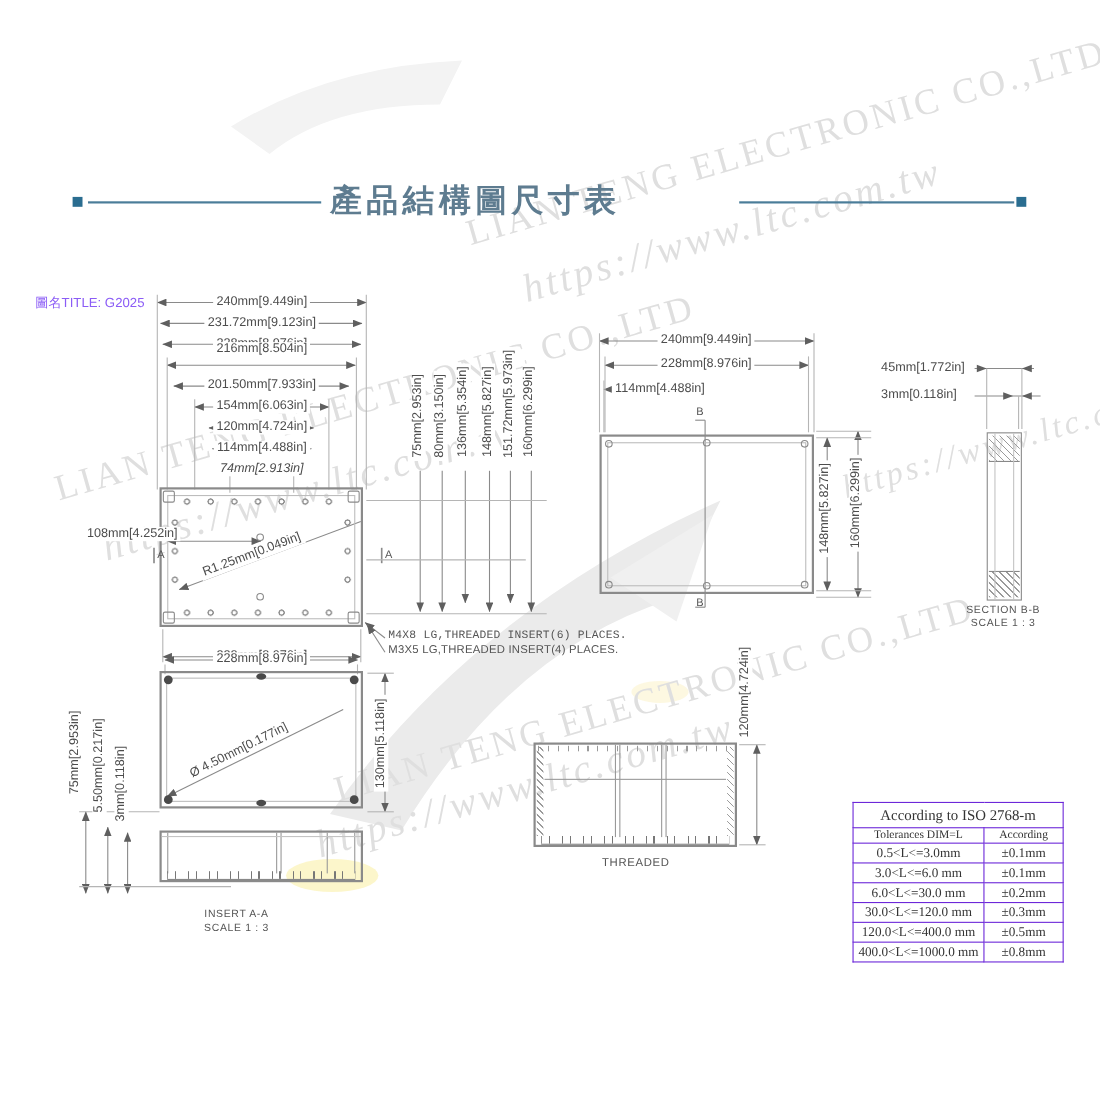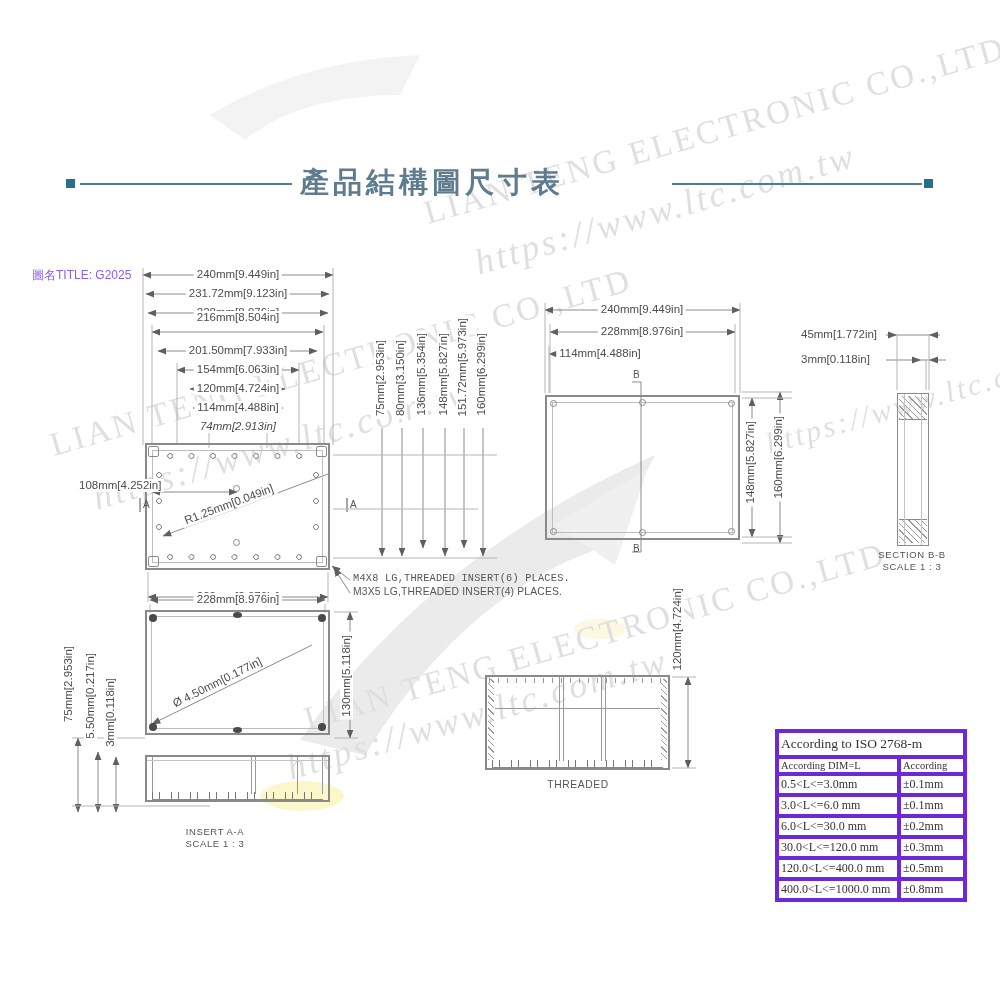--- a/index.html
+++ b/index.html
@@ -36,21 +36,21 @@
   .ticks{position:absolute;height:5px;background-image:repeating-linear-gradient(90deg,#999 0 1px,rgba(0,0,0,0) 1px 9px);}
   .vline{position:absolute;width:1px;background:#999;}
   .hline{position:absolute;height:1px;background:#999;}
   .hdrline{position:absolute;height:2px;background:#4a7d99;z-index:2;}
   .hdrsq{position:absolute;width:9px;height:9px;background:#2a6d90;z-index:2;}
   .title{position:absolute;left:300px;width:370px;top:163px;text-align:left;font-size:29px;
          color:#5e7c90;letter-spacing:4px;z-index:2;font-weight:bold;}
   .docname{position:absolute;left:32px;top:267px;font-size:12px;color:#8b5cf6;z-index:5;}
   table.tol{position:absolute;left:775px;top:729px;width:192px;border-collapse:collapse;z-index:5;
     font-family:"Liberation Serif",serif;color:#333;background:#fff;}
-  table.tol td,table.tol th{border:4px solid #6d28d9;text-align:left;padding:1px 2px;font-weight:normal;}
+  table.tol td,table.tol th{border:1px solid #6d28d9;text-align:center;padding:1px 2px;font-weight:normal;}
   table.tol .t{font-size:13.5px;padding:3px 2px;}
   table.tol .h{font-size:10.5px;}
   table.tol .c{font-size:12px;}
 </style>
 </head>
 <body>
 
 <div class="canvas">
 
   <svg class="logo" width="1000" height="1000">
@@ -287,21 +287,21 @@
   </div>
   <div class="seclab" style="left:518px;width:120px;top:779px;font-size:10.3px;">THREADED</div>
   <div class="vlab" style="left:671px;top:585px;">120mm[4.724in]</div>
 
   <table class="tol">
     <tbody>
       <tr>
           <td class="t" colspan="2">According to ISO 2768-m</td>
         </tr>
       <tr>
-        <th class="h" style="width:114px;">According DIM=L</th>
+        <th class="h" style="width:114px;">Tolerances DIM=L</th>
         <th class="h">According</th>
       </tr>
       <tr>
           <td class="c">0.5&lt;L&lt;=3.0mm</td>
           <td class="c">±0.1mm</td>
         </tr>
       <tr>
           <td class="c">3.0&lt;L&lt;=6.0 mm</td>
           <td class="c">±0.1mm</td>
         </tr>

